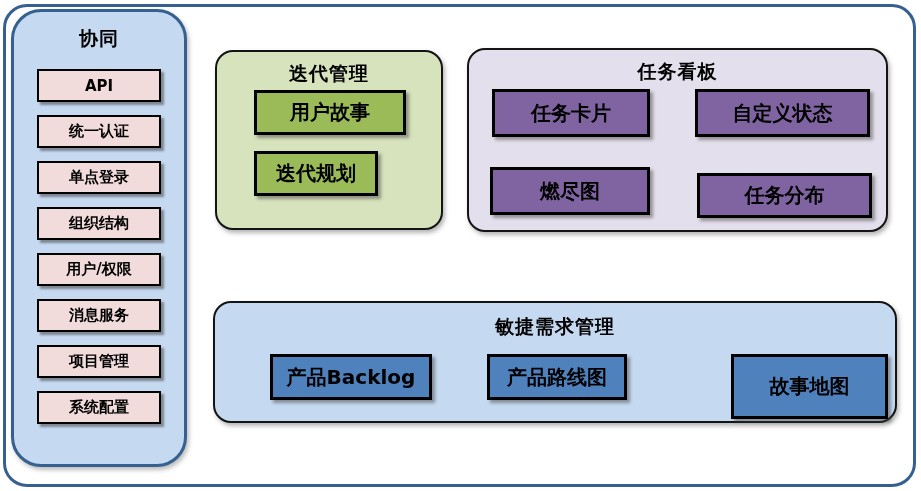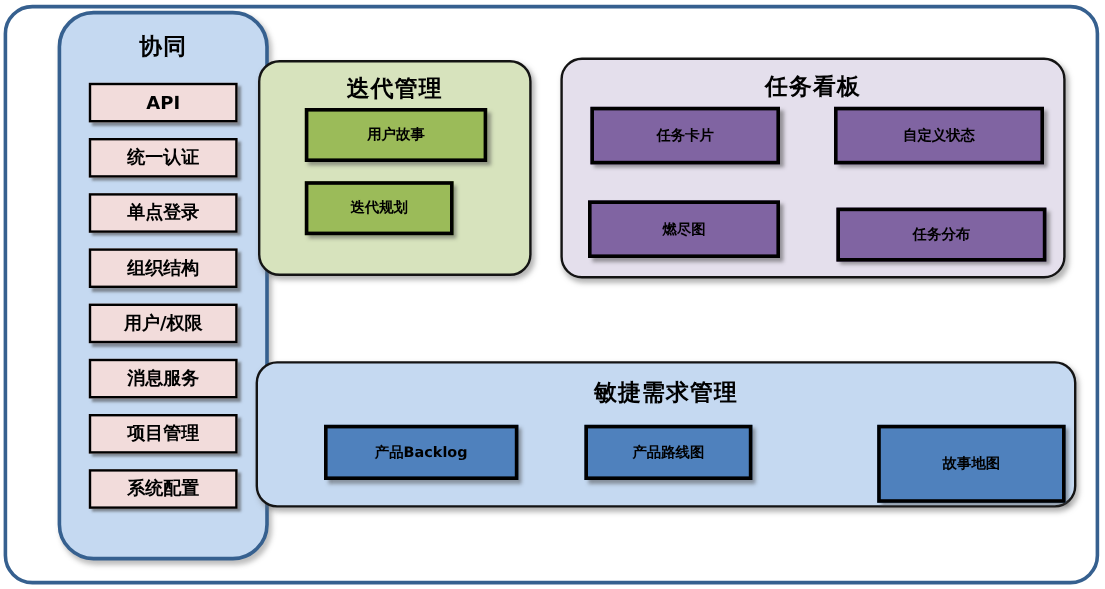--- a/index.html
+++ b/index.html
@@ -33,21 +33,20 @@
 
   
   .sidebar {
     position: absolute;
     left: 11px; top: 9px;
     width: 176px; height: 458px;
     background: #C5D9F1;
     border: 3px solid #36608F;
     border-radius: 30px;
     box-shadow: 2px 3px 4px rgba(110,110,110,0.45);
-    margin-left: 37px;
   }
   .sidebar-title {
     text-align: center;
     margin-top: 14px;
     font-size: 19px;
     font-weight: bold;
     letter-spacing: 1px;
   }
   .sidebar-items {
     position: absolute;
@@ -83,21 +82,21 @@
     margin-top: 9px;
     letter-spacing: 1px;
   }
   .chip {
     position: absolute;
     border: 3px solid #000;
     box-shadow: 3px 3px 3px rgba(70,70,70,0.5);
     display: flex;
     align-items: center;
     justify-content: center;
-    font-size: 12px;
+    font-size: 20px;
     font-weight: bold;
   }
 
   
   .group-iteration {
     left: 215px; top: 50px;
     width: 228px; height: 180px;
     background: #D7E3BD;
   }
   .group-iteration .chip { background: #9BBB59; }

